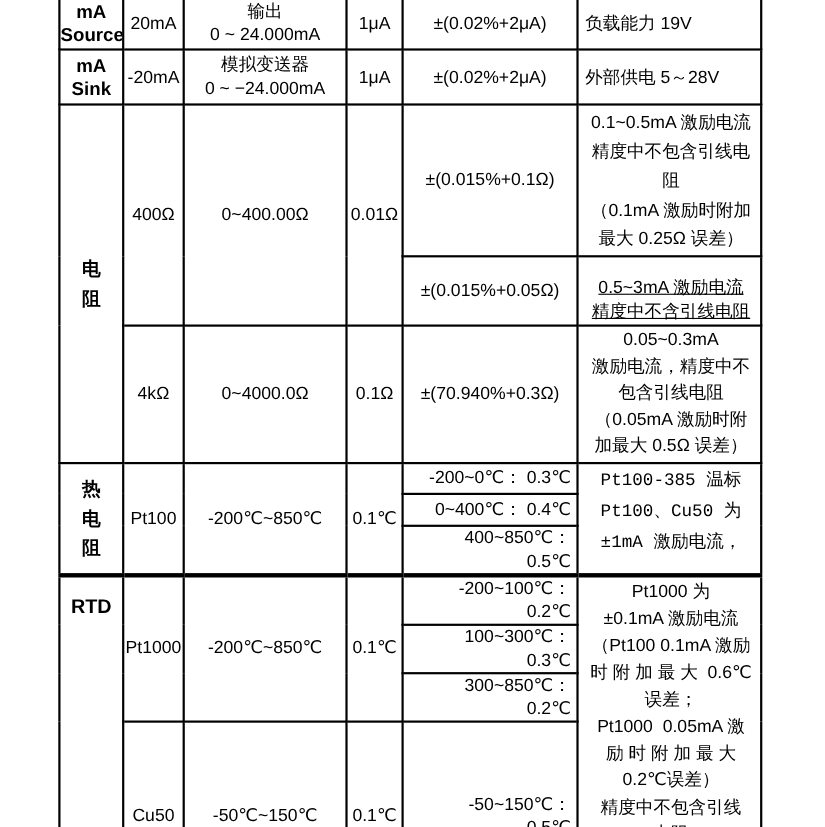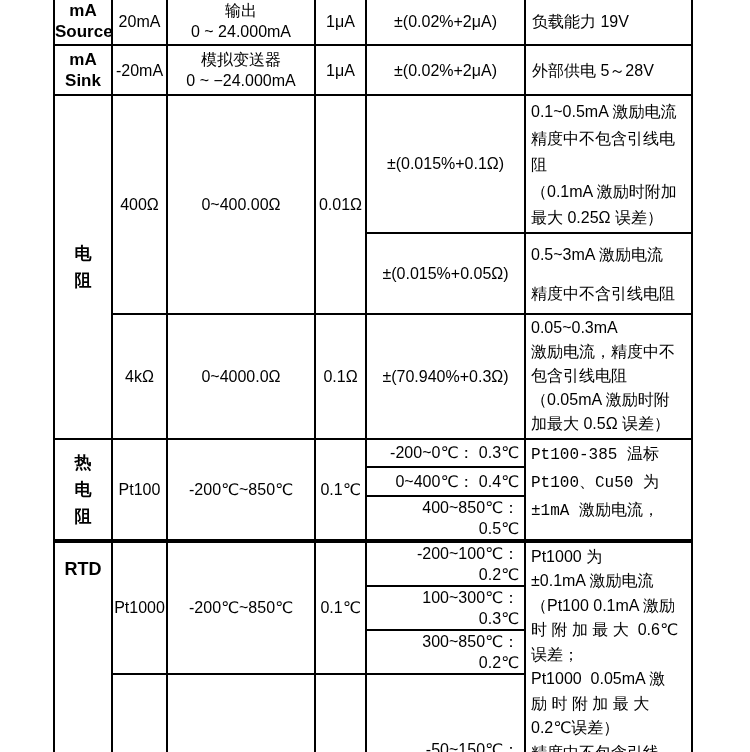--- a/index.html
+++ b/index.html
@@ -4,23 +4,23 @@
 <style>
   html,body{margin:0;padding:0;background:#fff;}
   .page{position:relative;width:750px;height:752px;overflow:hidden;background:#fff;
         font-family:"Liberation Sans","DejaVu Sans",sans-serif;color:#000;border-radius:14px;}
   table.spec{position:absolute;left:53px;top:-2px;width:638px;border-collapse:collapse;table-layout:fixed;}
   td{border:2px solid #000;padding:0;text-align:center;vertical-align:middle;
      font-size:16px;line-height:21px;white-space:pre-line;overflow:hidden;}
   td.fn{font-weight:bold;font-size:17px;line-height:21px;}
   td.fn-tall{font-weight:bold;font-size:17px;line-height:27px;}
   td.fn-rtd{font-weight:bold;font-size:18px;vertical-align:top;padding-top:16px;}
-  td.note{white-space:pre-wrap;text-align:left;vertical-align:top;padding:3px 2px 0 5px;line-height:26.5px;}
+  td.note{white-space:pre-wrap;text-align:center;vertical-align:top;padding:3px 2px 0 5px;line-height:26.5px;}
   td.note-mid{white-space:pre-wrap;text-align:left;vertical-align:middle;padding-left:6px;}
-  td.note-b{line-height:39px;padding-top:1px;}
+  td.note-b{line-height:22px;padding-top:17px;text-decoration:underline;}
   td.note-c{line-height:24px;vertical-align:middle;padding-top:0;}
   td.note-pt100{line-height:28px;padding-top:1px;font-family:Liberation Mono, monospace;}
   td.note-rtd{line-height:24.5px;padding-top:2px;}
   td.acc-r{text-align:right;padding-right:5px;padding-left:16px;}
   td.thick{border-top:4px solid #000;}
   tr.r1 td{border-top:none;}
 </style>
 </head>
 <body>
 

